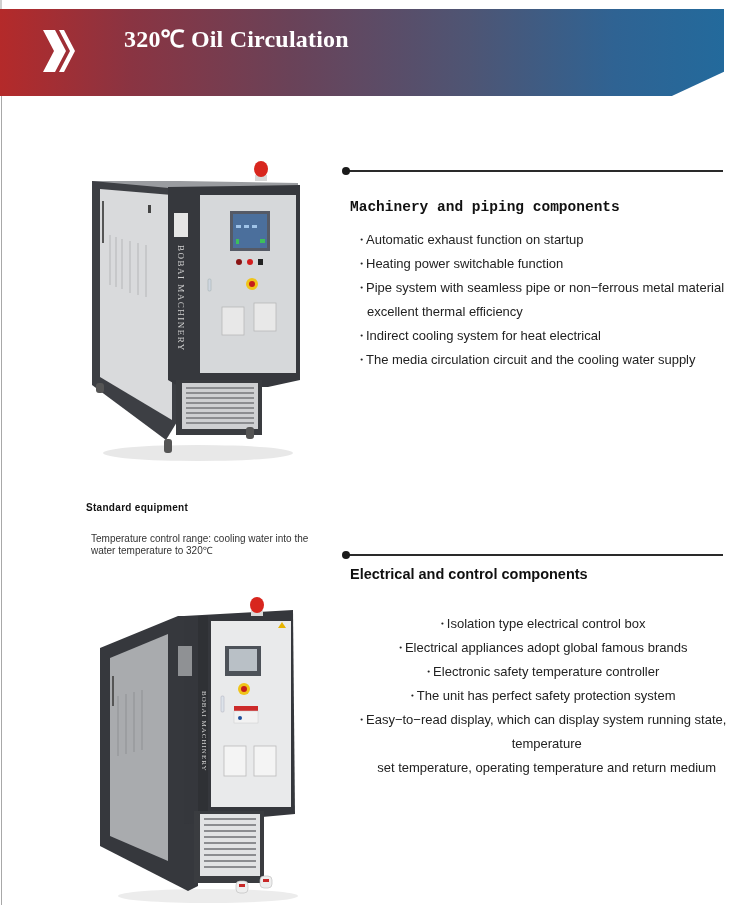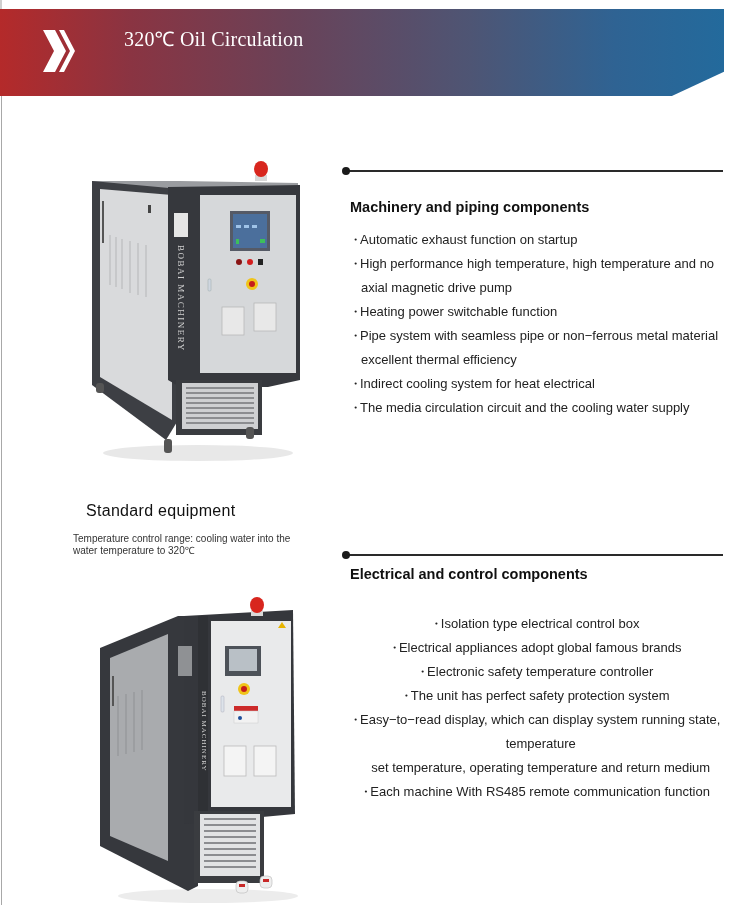--- a/index.html
+++ b/index.html
@@ -4,35 +4,35 @@
 <style>
   html, body { margin:0; padding:0; background:#ffffff; }
   body { width:750px; height:905px; position:relative; overflow:hidden; font-family:"Liberation Sans", sans-serif; color:#1a1a1a; }
   .page-border { position:absolute; left:1px; top:96px; width:1px; height:809px; background:#a8a8a8; }
   .top-border { position:absolute; left:0; top:0; width:2px; height:9px; background:#cfcfcf; }
 
   .banner { position:absolute; left:0; top:9px; width:724px; height:87px;
     background:linear-gradient(90deg,#b42a2a 0%,#8a3442 18%,#6a4258 40%,#4e5574 65%,#2f6393 85%,#236a9c 100%);
     clip-path:polygon(0 0,100% 0,100% 72%,92.8% 100%,0 100%); }
   .banner-icon { position:absolute; left:42px; top:19px; width:50px; height:48px; }
-  .banner-title { position:absolute; left:124px; top:17px; color:#fff; font-family:"Liberation Serif", serif; font-weight:normal; font-size:20px; line-height:26px; letter-spacing:0.2px; }
+  .banner-title { position:absolute; left:124px; top:17px; color:#fff; font-family:"Liberation Serif", serif; font-weight:bold; font-size:24px; line-height:26px; letter-spacing:0.2px; }
   .banner-title div { white-space:nowrap; }
 
   .rule { position:absolute; left:343px; height:2px; width:380px; background:#2a2a2a; }
   .rule .dot { position:absolute; left:-1px; top:-3px; width:8px; height:8px; border-radius:50%; background:#1a1a1a; }
 
   .section-heading { position:absolute; left:350px; font-weight:bold; font-size:14.5px; color:#111; white-space:nowrap; }
   .list { position:absolute; left:349px; margin:0; padding:0; list-style:none; font-size:13px; color:#222; }
-  .list li { line-height:24px; }
+  .list li { line-height:24px;margin-left:6px; }
   .list li .line { display:block; white-space:nowrap; }
   .list li .line.cont { padding-left:12px; }
   .bullet { display:inline-block; width:11px; }
 
-  .std-heading { position:absolute; left:86px; top:502px; font-weight:normal; font-size:16px; color:#111; letter-spacing:0.3px; }
-  .std-desc { position:absolute; left:73px; top:533px; font-size:10px; line-height:12px; color:#333; width:230px; }
+  .std-heading { position:absolute; left:86px; top:502px; font-weight:bold; font-size:10px; color:#111; letter-spacing:0.3px; }
+  .std-desc { position:absolute; left:91px; top:533px; font-size:10px; line-height:12px; color:#333; width:230px; }
 
   .machine { position:absolute; }
 </style>
 </head>
 <body>
 
 <div class="top-border"></div>
 <div class="page-border"></div>
 
 <div class="banner">
@@ -105,28 +105,24 @@
   <ellipse cx="173" cy="14" rx="7" ry="8" fill="#d8261e"></ellipse>
 
   <rect x="76" y="284" width="8" height="14" rx="3" fill="#555"></rect>
   <rect x="158" y="272" width="8" height="12" rx="3" fill="#555"></rect>
   <rect x="8" y="228" width="8" height="10" rx="3" fill="#555"></rect>
 </svg>
 
 <div class="rule" style="top:170px;">
   <span class="dot"></span>
 </div>
-<div class="section-heading" style="top:199px;">Machinery and piping components</div>
+<div class="section-heading" style="top:199px;font-family:Liberation Mono, monospace;">Machinery and piping components</div>
 <ul class="list" style="top:228px;">
   <li>
       <span class="line"><span class="bullet">・</span><span>Automatic exhaust function on startup</span></span>
-    </li>
-  <li>
-      <span class="line"><span class="bullet">・</span><span>High performance high temperature, high temperature and no</span></span>
-      <span class="line cont">axial magnetic drive pump</span>
     </li>
   <li>
       <span class="line"><span class="bullet">・</span><span>Heating power switchable function</span></span>
     </li>
   <li>
       <span class="line"><span class="bullet">・</span><span>Pipe system with seamless pipe or non−ferrous metal material</span></span>
     </li>
   <li>
       <span class="line cont">excellent thermal efficiency</span>
     </li>
@@ -155,23 +151,20 @@
   <li>
       <span class="line"><span class="bullet">・</span><span>Electronic safety temperature controller</span></span>
     </li>
   <li>
       <span class="line"><span class="bullet">・</span><span>The unit has perfect safety protection system</span></span>
     </li>
   <li>
       <span class="line"><span class="bullet">・</span><span>Easy−to−read display, which can display system running state,</span></span>
       <span class="line cont">temperature</span>
       <span class="line cont">set temperature, operating temperature and return medium</span>
-    </li>
-  <li>
-      <span class="line"><span class="bullet">・</span><span>Each machine With RS485 remote communication function</span></span>
     </li>
 </ul>
 
 <svg class="machine" style="left:98px;top:596px;" width="205" height="309" viewBox="0 0 205 309">
   <ellipse cx="110" cy="300" rx="90" ry="7" fill="#ececec"></ellipse>
 
   <polygon points="2,52 80,20 100,20 100,290 90,295 2,250" fill="#36383d"></polygon>
   <polygon points="12,62 70,38 70,265 12,240" fill="#a9abae"></polygon>
   <g stroke="#8f9194" stroke-width="1">
     <line x1="20" y1="100" x2="20" y2="160"></line>

